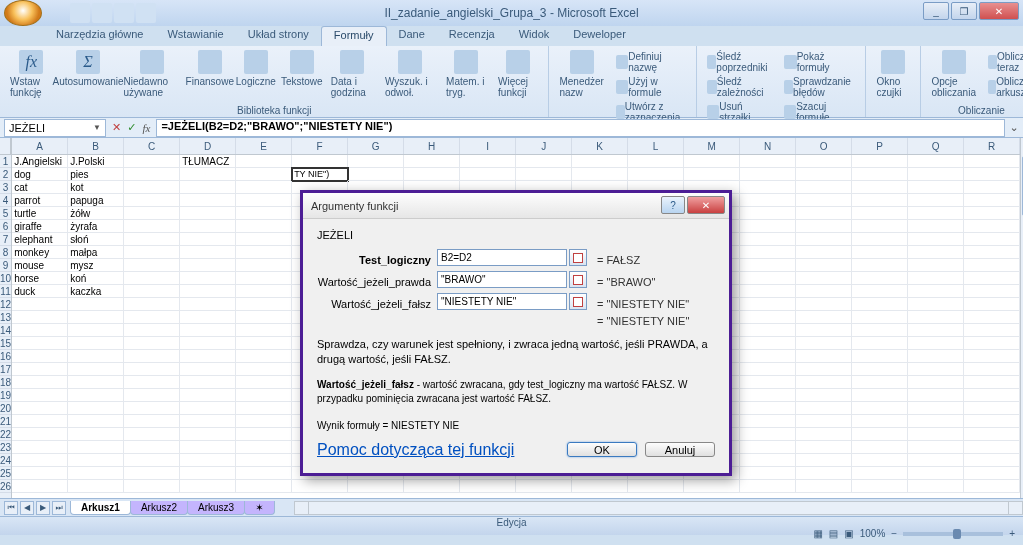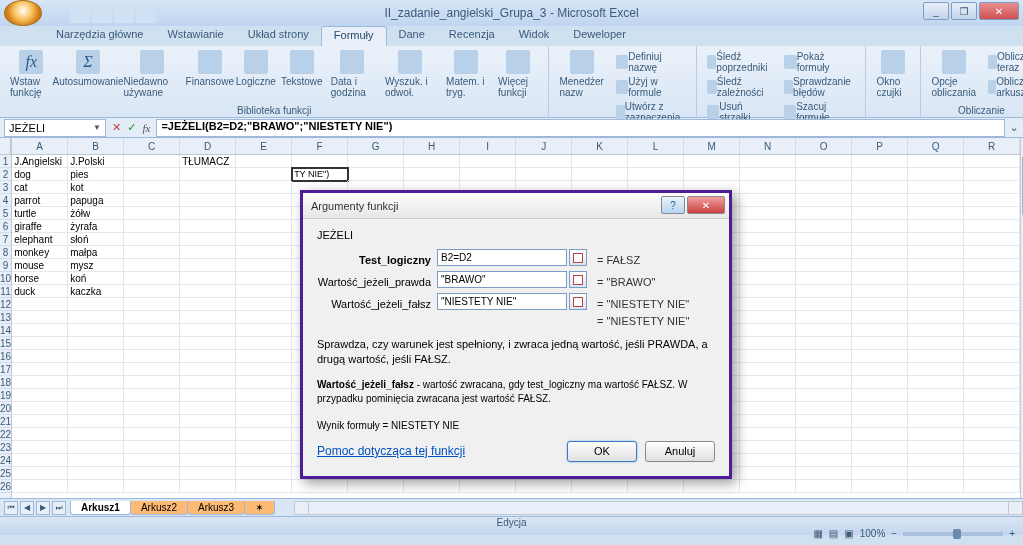--- a/index.html
+++ b/index.html
@@ -55,21 +55,21 @@
 .cell.selected { outline:2px solid #333; outline-offset:-1px; background:#fff; font-size:9px; }
 .vscroll { width:16px; background:#e8eff8; border-left:1px solid #c0c8d0; position:relative; }
 .vscroll-thumb { position:absolute; top:18px; width:14px; left:1px; height:60px; background:#c3d5ec; border:1px solid #9db8d8; border-radius:2px; }
 
 
 .sheet-bar { height:18px; background:#d9e6f5; border-top:1px solid #9db8d8; display:flex; align-items:center; }
 .sheet-nav { display:flex; gap:2px; padding:0 4px; }
 .sheet-nav-btn { width:14px; height:14px; background:#e8eff8; border:1px solid #9db8d8; font-size:8px; display:flex; align-items:center; justify-content:center; color:#3a5a7a; }
 .sheet-tab { padding:1px 10px; background:#fff; border:1px solid #9db8d8; border-top:none; font-size:10px; border-radius:0 0 4px 4px; margin-right:-1px; }
 .sheet-tab.active { font-weight:bold; background:#fff; }
-.sheet-tab.inactive { background:#fdba74; }
+.sheet-tab.inactive { background:#c4b5fd; }
 .hscroll { flex:1; margin-left:20px; height:14px; background:#e8eff8; border:1px solid #c0c8d0; display:flex; }
 .hscroll-btn { width:14px; background:#e8eff8; border-right:1px solid #c0c8d0; }
 
 
 .statusbar { height:19px; background:linear-gradient(#d9e6f5,#c3d5ec); border-top:1px solid #9db8d8; display:flex; align-items:center; padding:0 8px; font-size:10px; color:#3a5a7a;flex-direction:column; }
 .zoom { margin-left:auto; display:flex; align-items:center; gap:6px; }
 .zoom-slider { width:100px; height:4px; background:#a8c0dc; position:relative; }
 .zoom-slider::after { content:''; position:absolute; left:50%; top:-3px; width:8px; height:10px; background:#6a8ab0; border-radius:2px; }
 
 
@@ -87,23 +87,23 @@
 .dlg-label.bold { font-weight:bold; }
 .dlg-input { width:130px; height:17px; border:1px solid #7a9cc5; background:#fff; padding:0 3px; font-size:10px; }
 .dlg-ref-btn { width:18px; height:17px; border:1px solid #7a9cc5; background:linear-gradient(#fff,#d8e4f2); margin-left:2px; display:flex; align-items:center; justify-content:center; }
 .dlg-ref-btn::after { content:''; width:8px; height:8px; border:1px solid #c04040; background:#fff; }
 .dlg-eq { margin-left:10px; color:#333; }
 .dlg-desc { margin:10px 0; font-size:11px; line-height:1.4; }
 .dlg-arg-desc { font-size:10px; line-height:1.4; margin-bottom:14px; }
 .dlg-arg-desc b { font-weight:bold; }
 .dlg-result-row { font-size:10px; margin-bottom:10px; }
 .dlg-footer { display:flex; align-items:center; }
-.dlg-help-link { color:#0050c0; text-decoration:underline; font-size:12px; cursor:pointer; }
+.dlg-help-link { color:#0050c0; text-decoration:underline; font-size:16px; cursor:pointer; }
 .dlg-buttons { margin-left:auto; display:flex; gap:8px; }
-.dlg-btn { width:70px; height:21px; background:linear-gradient(#fdfdfd,#e0e0e0); border:1px solid #888; border-radius:3px; font-size:11px; }
+.dlg-btn { width:70px; height:15px; background:linear-gradient(#fdfdfd,#e0e0e0); border:1px solid #888; border-radius:3px; font-size:11px; }
 .dlg-btn.default { border:1px solid #3a7ac0; box-shadow:0 0 2px #6aa0e0; }
 </style>
 </head>
 <body>
 
 <div class="titlebar">
   <div class="office-btn"></div>
   <div class="qat">
     <div class="qat-btn"></div>
     <div class="qat-btn"></div>

